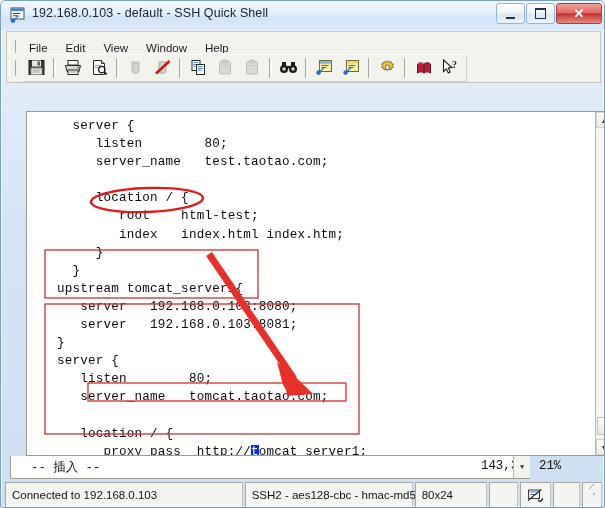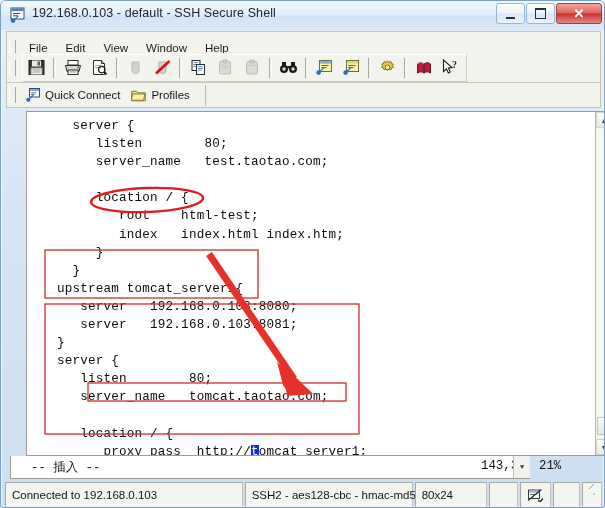--- a/index.html
+++ b/index.html
@@ -333,21 +333,21 @@
 
     <div class="titlebar">
       <svg class="title-icon" viewBox="0 0 17 17">
         <rect x="2" y="1" width="13" height="11" fill="#ffffff" stroke="#31506e" stroke-width="1"></rect>
         <rect x="2.5" y="1.5" width="12" height="2.6" fill="#4f7fb5"></rect>
         <rect x="4" y="6" width="7" height="1" fill="#2b4a68"></rect>
         <rect x="4" y="8.3" width="5" height="1" fill="#2b4a68"></rect>
         <circle cx="4" cy="13.6" r="2.3" fill="#2f6fc0"></circle>
         <path d="M5.6 12.4 L9.5 8.8" stroke="#2f6fc0" stroke-width="1.2" fill="none"></path>
       </svg>
-      <div class="title-text">192.168.0.103 - default - SSH Secure Shell</div>
+      <div class="title-text">192.168.0.103 - default - SSH Quick Shell</div>
       <div class="winbtns">
         <div class="wbtn">
           <div class="g">
               <span class="mini-glyph"></span>
             </div>
         </div>
         <div class="wbtn">
           <div class="g">
               <span class="max-glyph"></span>
             </div>
@@ -513,43 +513,20 @@
         <div class="tbtn">
           <svg width="19" height="17" viewBox="0 0 19 17">
             <path d="M2.5 1 L2.5 12.5 L5.4 9.8 L7.3 14 L9.2 13 L7.4 9 L11 8.6 z" fill="#ffffff" stroke="#1b1b1b" stroke-width="1.1"></path>
             <text x="11" y="8.5" font-family="Liberation Serif, serif" font-size="10" font-weight="bold" fill="#1b1b1b">?</text>
           </svg>
         </div>
 
       </div>
     </div>
 
-    <div class="qcbar">
-      <div class="grip"></div>
-      <div class="qc-group">
-        <div class="qc-item">
-          <svg width="14" height="15" viewBox="0 0 14 15">
-            <rect x="3.5" y="0.5" width="10" height="8.5" fill="#ffffff" stroke="#31506e"></rect>
-            <rect x="4.1" y="1.1" width="8.8" height="2" fill="#7aa7d8"></rect>
-            <rect x="5" y="4.5" width="5" height=".8" fill="#34527a"></rect>
-            <rect x="5" y="6.3" width="3.5" height=".8" fill="#34527a"></rect>
-            <circle cx="2.3" cy="11.8" r="2.1" fill="#2f6fc0"></circle>
-            <path d="M3.7 10.6 L7.3 7.2" stroke="#2f6fc0" stroke-width="1.2" fill="none"></path>
-          </svg>
-          <span>Quick Connect</span>
-        </div>
-        <div class="qc-item">
-          <svg width="15" height="13" viewBox="0 0 15 13">
-            <path d="M0.7 2.3 h5 l1.3 1.5 h7.3 v8 h-13.6 z" fill="#f0dc7a" stroke="#8a7a2a"></path>
-            <path d="M1.6 5 h12.2 l-1.2 6.3 h-12.2 z" fill="#fbeea6" stroke="#8a7a2a"></path>
-          </svg>
-          <span>Profiles</span>
-        </div>
-      </div>
-    </div>
 
     <div class="term-wrap">
       <div class="term">
         <div class="term-text"><span>  server {
      listen        80;
      server_name   test.taotao.com;
 
      location / {
         root    html-test;
         index   index.html index.htm;

